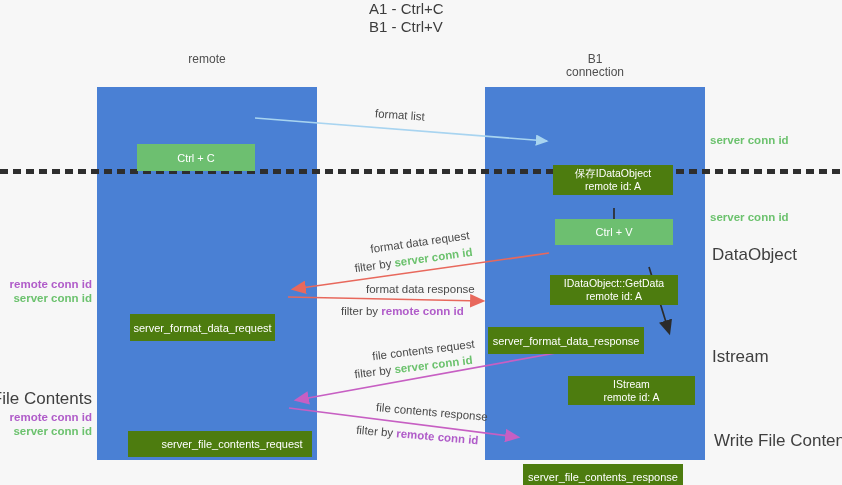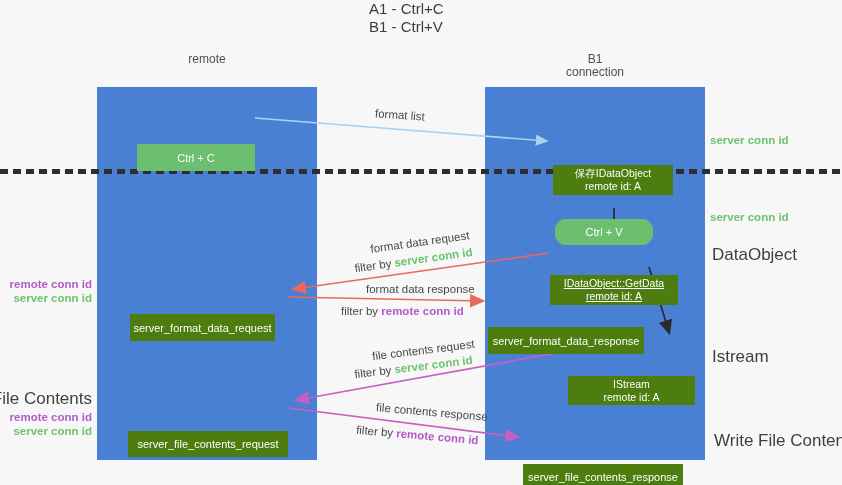--- a/index.html
+++ b/index.html
@@ -103,43 +103,43 @@
 
   <div class="abs node green" style="left:137px;top:106px;width:118px;height:27px;">
     <span>Ctrl + C</span>
   </div>
 
   <div class="abs node orange two-line" style="left:553px;top:127px;width:120px;height:30px;">
     <span>保存IDataObject</span>
     <span>remote id: A</span>
   </div>
 
-  <div class="abs node green" style="left:555px;top:181px;width:98px;height:26px;border-radius:11px;">
+  <div class="abs node green" style="left:555px;top:181px;width:118px;height:26px;">
     <span>Ctrl + V</span>
   </div>
 
-  <div class="abs node orange two-line" style="left:550px;top:237px;width:128px;height:30px;text-decoration:underline;">
+  <div class="abs node orange two-line" style="left:550px;top:237px;width:128px;height:30px;">
     <span>IDataObject::GetData</span>
     <span>remote id: A</span>
   </div>
 
   <div class="abs node orange" style="left:130px;top:276px;width:145px;height:27px;">
     <span>server_format_data_request</span>
   </div>
 
   <div class="abs node orange" style="left:488px;top:289px;width:156px;height:27px;">
     <span>server_format_data_response</span>
   </div>
 
   <div class="abs node orange two-line" style="left:568px;top:338px;width:127px;height:29px;">
     <span>IStream</span>
     <span>remote id: A</span>
   </div>
 
-  <div class="abs node orange" style="left:128px;top:393px;width:160px;height:26px;">
+  <div class="abs node orange" style="left:128px;top:393px;width:160px;height:26px;padding-left:24px;">
     <span>server_file_contents_request</span>
   </div>
 
   <div class="abs node orange" style="left:523px;top:426px;width:160px;height:26px;">
     <span>server_file_contents_response</span>
   </div>
 
   <div class="abs lbl tilt-dn4" style="left:375px;top:109px;">format list</div>
 
   <div class="abs lbl tilt-up8" style="left:370px;top:236px;">format data request</div>

